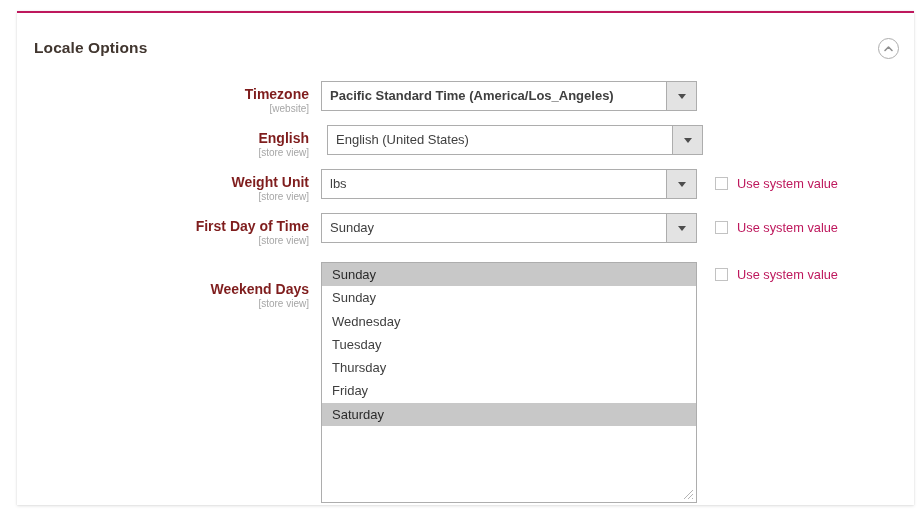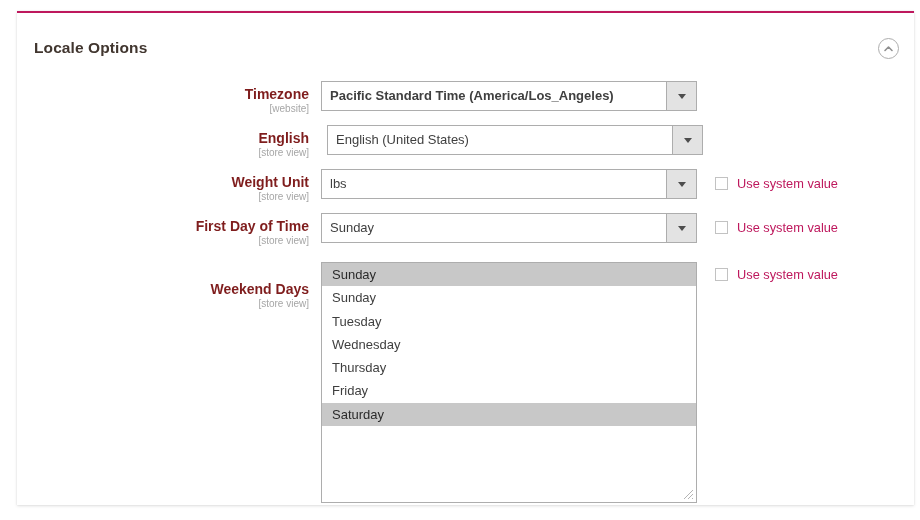--- a/index.html
+++ b/index.html
@@ -271,22 +271,22 @@
 
   <div class="field-row" style="top:249px;">
     <div class="field-label" style="top:4px;margin-top:16px;">
       <span class="label-text">Weekend Days</span>
       <span class="label-scope">[store view]</span>
     </div>
     <div id="weekend-listbox" style="top:0;">
       <div id="weekend-options">
           <div class="list-option selected">Sunday</div>
           <div class="list-option">Sunday</div>
+          <div class="list-option">Wednesday</div>
           <div class="list-option">Tuesday</div>
-          <div class="list-option">Wednesday</div>
           <div class="list-option">Thursday</div>
           <div class="list-option">Friday</div>
           <div class="list-option selected">Saturday</div>
         </div>
       <svg id="resize-grip" viewBox="0 0 11 11">
         <line x1="10" y1="1" x2="1" y2="10" stroke="#b4b4b4" stroke-width="1"></line>
         <line x1="10" y1="5" x2="5" y2="10" stroke="#b4b4b4" stroke-width="1"></line>
         <line x1="10" y1="9" x2="9" y2="10" stroke="#b4b4b4" stroke-width="1"></line>
       </svg>
     </div>

